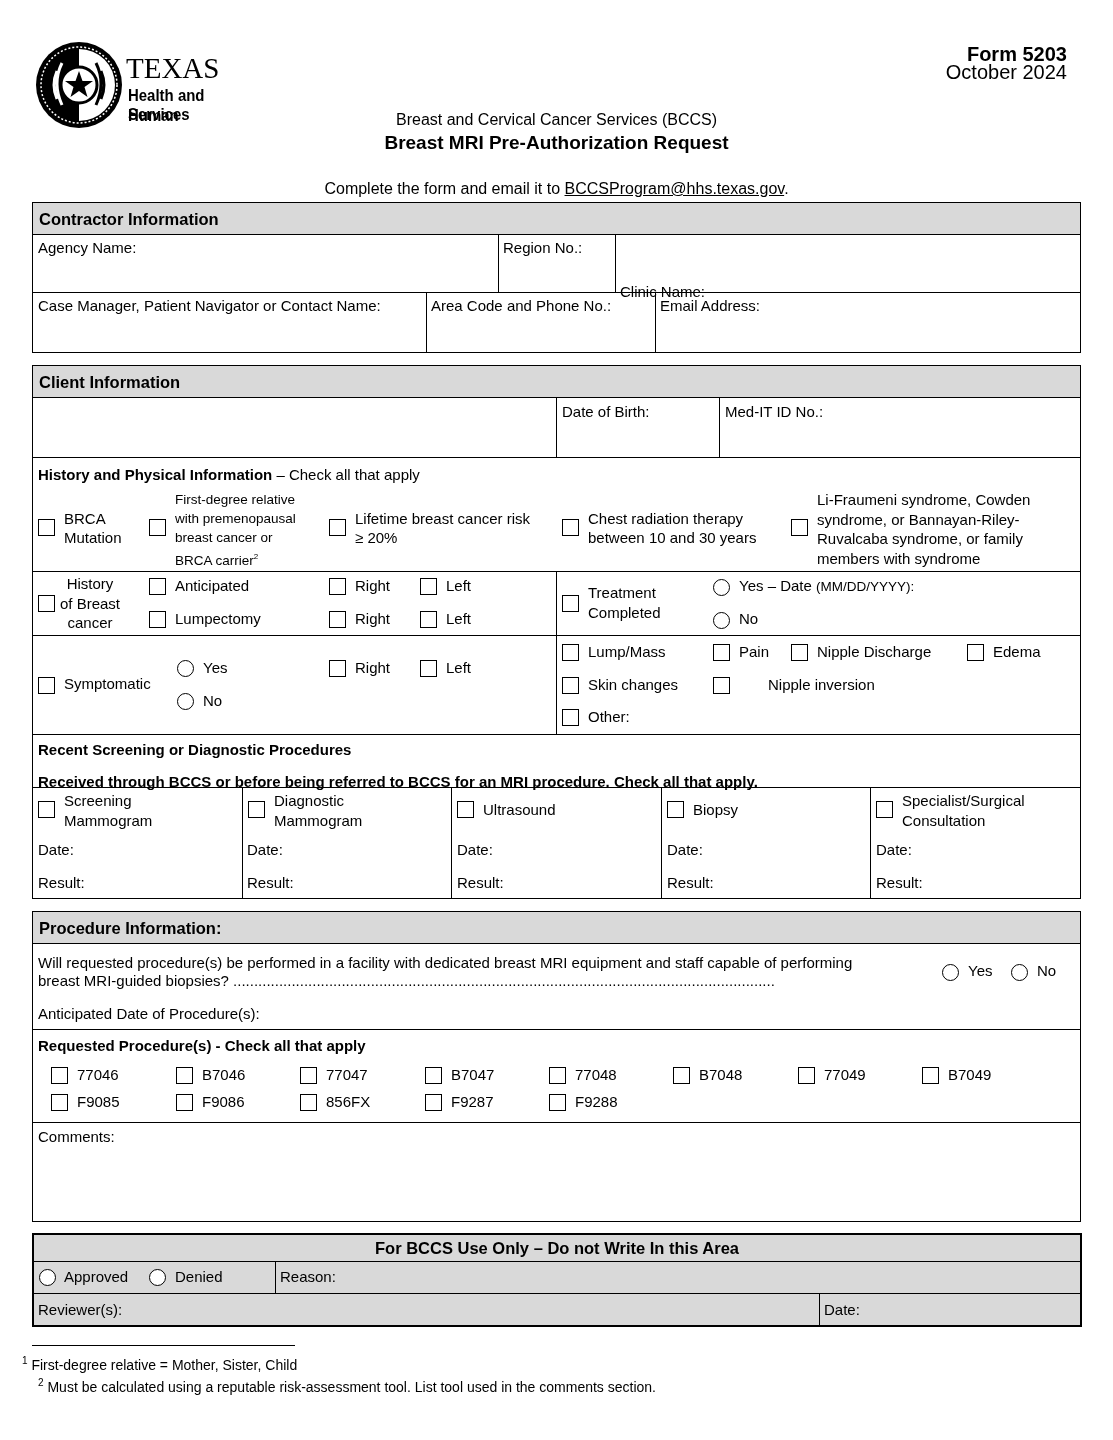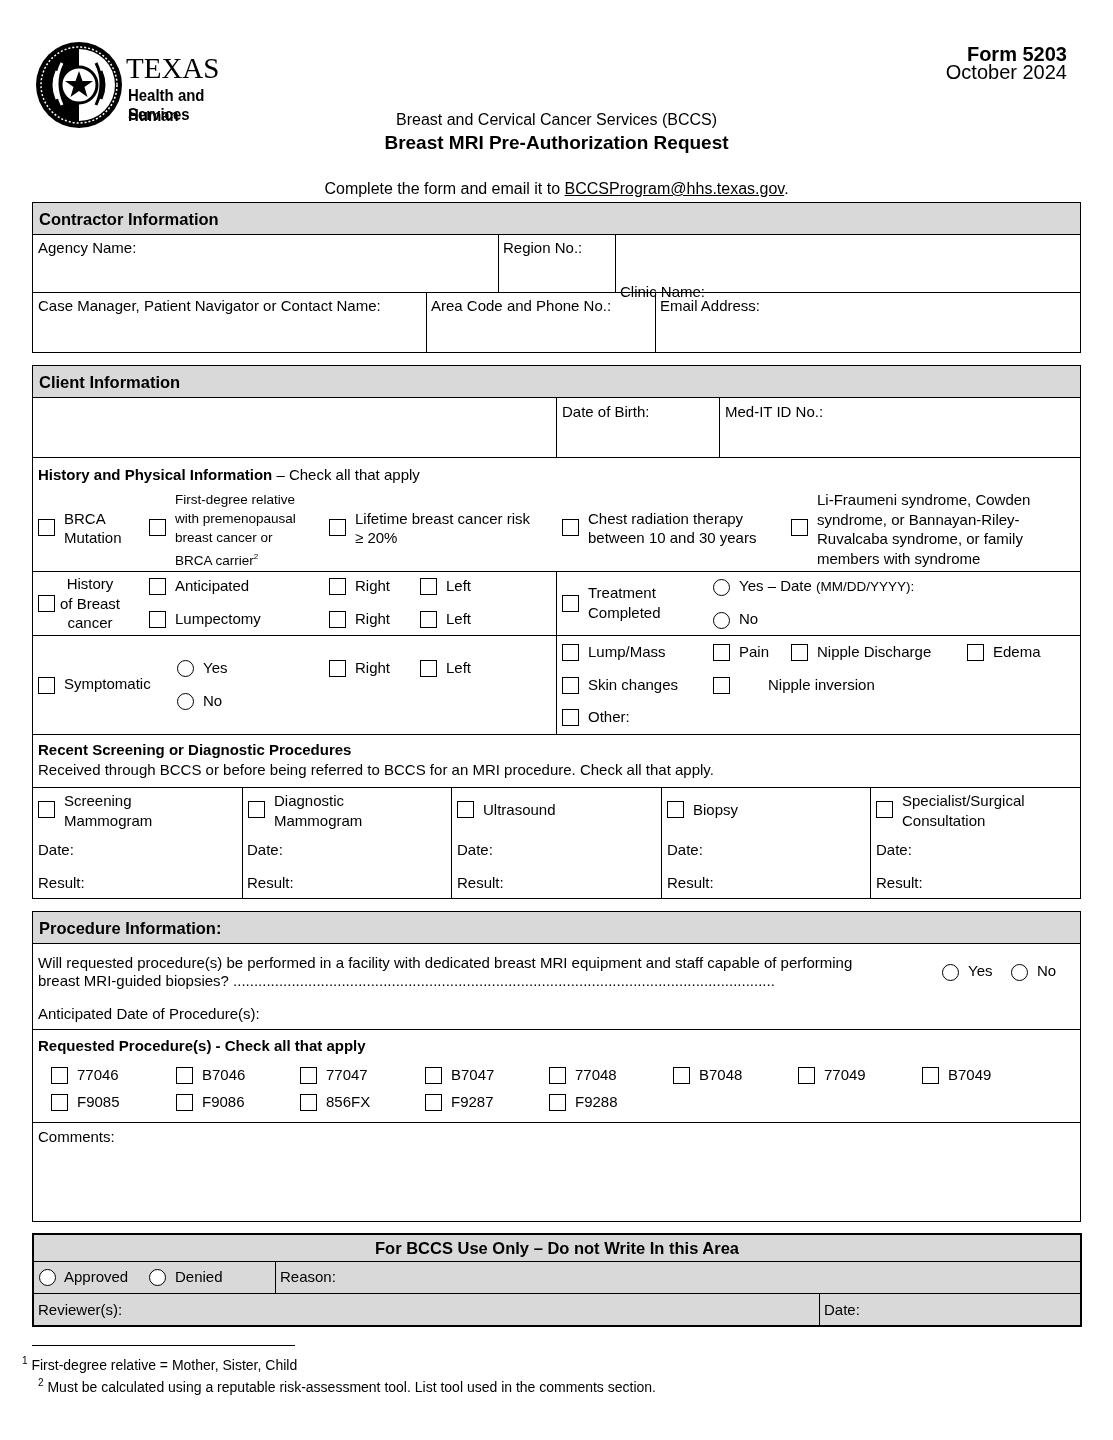--- a/index.html
+++ b/index.html
@@ -194,21 +194,21 @@
 
   <div class="cb" style="left:529px;top:280px;"></div>
   <span class="abs t15" style="left:555px;top:279px;">Skin changes</span>
   <div class="cb" style="left:680px;top:280px;"></div>
   <span class="abs t15" style="left:706px;top:279px;margin-left:29px;">Nipple inversion</span>
 
   <div class="cb" style="left:529px;top:312px;"></div>
   <span class="abs t15" style="left:555px;top:311px;">Other:</span>
 
   <span class="abs bold t15" style="left:5px;top:344px;">Recent Screening or Diagnostic Procedures</span>
-  <span class="abs t15" style="left:5px;top:364px;">Received through BCCS or before being referred to BCCS for an MRI procedure. Check all that apply.</span>
+  <span class="abs t15" style="left:5px;top:376px;font-weight:bold;">Received through BCCS or before being referred to BCCS for an MRI procedure. Check all that apply.</span>
   <div class="hline" style="left:0;right:0;top:390px;"></div>
 
   <div class="vline" style="left:209px;top:390px;height:111px;"></div>
   <div class="vline" style="left:418px;top:390px;height:111px;"></div>
   <div class="vline" style="left:628px;top:390px;height:111px;"></div>
   <div class="vline" style="left:837px;top:390px;height:111px;"></div>
 
   <div class="abs" style="left:0;top:391px;width:209px;height:110px;">
     <div class="cb" style="left:5px;top:13px;"></div>
     <div class="abs t15" style="left:31px;top:3px;line-height:20px;">

